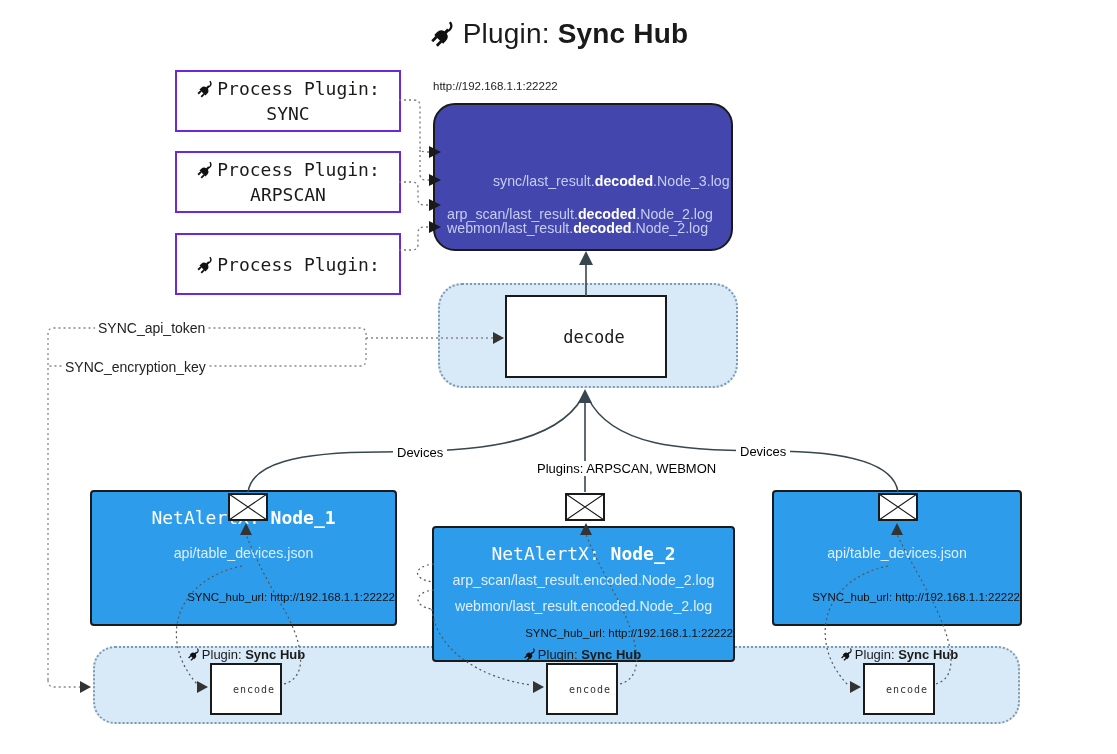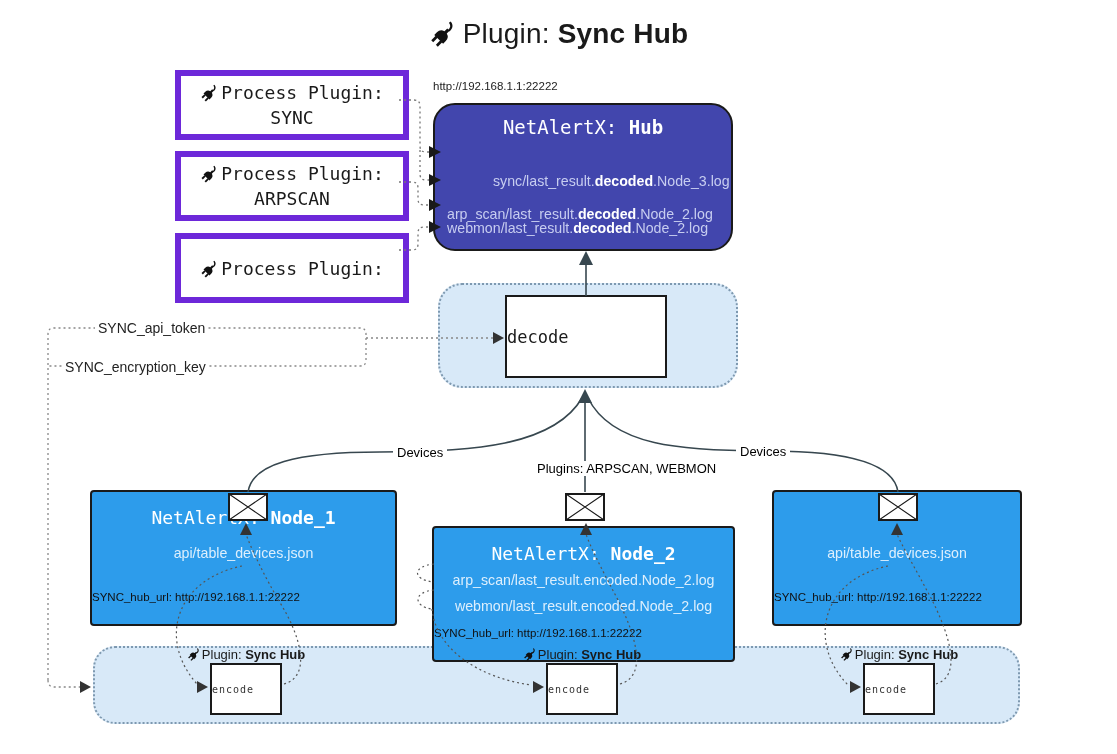--- a/index.html
+++ b/index.html
@@ -4,51 +4,51 @@
 <style>
   html,body{margin:0;padding:0;background:#fff;}
   #canvas{position:relative;width:1117px;height:754px;background:#fff;overflow:hidden;
     font-family:"Liberation Sans",sans-serif;color:#1a1a1a;}
   .abs{position:absolute;}
   
   .main-title{top:18px;left:0;width:1117px;text-align:center;font-size:28px;letter-spacing:.2px;}
   .main-title .plug{width:30px;height:30px;vertical-align:-6px;margin-right:4px;}
   .bold{font-weight:bold;}
   
-  .pbox{left:175px;width:222px;height:58px;background:#fff;border:6px solid #6d28d9;
+  .pbox{left:175px;width:222px;height:58px;background:#fff;border:2px solid #6d28d9;
     font-family:"DejaVu Sans Mono","Liberation Mono",monospace;font-size:18px;text-align:center;
     display:flex;flex-direction:column;justify-content:center;gap:4px;}
   .pbox .l1{white-space:nowrap;}
   .pbox .plug{width:20px;height:20px;vertical-align:-4px;margin-right:1px;}
   
   .hub-url{top:80px;left:433px;width:300px;font-size:11.5px;color:#222;}
   .hub{top:103px;left:433px;width:300px;height:148px;background:#4246ad;border:2px solid #1a1a1a;
     border-radius:22px;box-sizing:border-box;z-index:2;}
   .hub-title{top:11px;left:0;width:100%;text-align:center;color:#fff;
     font-family:"DejaVu Sans Mono","Liberation Mono",monospace;font-size:19px;}
   .hublog{left:12px;width:286px;white-space:nowrap;font-size:14.2px;color:#c7cdf0;}
   .hublog b{color:#fff;}
   
   .panel{background:#d8e9f8;border:2px dotted #7e99b0;border-radius:24px;box-sizing:border-box;z-index:1;}
   .decode-panel{top:283px;left:438px;width:300px;height:105px;}
   .procbox{background:#fff;border:2px solid #1a1a1a;box-sizing:border-box;z-index:2;
-    display:flex;align-items:center;
-    font-family:"DejaVu Sans Mono","Liberation Mono",monospace;}
+    display:flex;align-items:center;justify-content:center;
+    font-family:"DejaVu Sans Mono","Liberation Mono",monospace;padding-left:16px;}
   .decode-box{top:295px;left:505px;width:162px;height:83px;font-size:17px;}
   
   .keylabel{background:#fff;padding:0 3px;font-size:14px;color:#222;z-index:7;white-space:nowrap;}
   
   .edgelabel{background:#fff;padding:0 4px;font-size:13px;color:#000000;z-index:7;white-space:nowrap;}
   
   .node{top:490px;height:136px;background:#2d9ceb;border:2px solid #1a1a1a;border-radius:4px;
     box-sizing:border-box;z-index:2;}
   .node .ntitle{top:15px;left:0;width:100%;text-align:center;color:#fff;white-space:nowrap;
     font-family:"DejaVu Sans Mono","Liberation Mono",monospace;font-size:18px;}
   .nfile{left:0;width:100%;text-align:center;color:#ddeffd;font-size:14.2px;white-space:nowrap;}
-  .nfooter{top:99px;left:0;width:100%;text-align:left;color:#101010;font-size:11.5px;white-space:nowrap;}
+  .nfooter{top:99px;left:0;width:100%;text-align:right;color:#101010;font-size:11.5px;white-space:nowrap;}
   .envelope{top:493px;width:40px;height:28px;z-index:6;}
   
   .bottom-panel{top:646px;left:93px;width:927px;height:78px;border-radius:22px;}
   .enclabel{top:647px;width:160px;text-align:center;font-size:13px;z-index:4;white-space:nowrap;}
   .enclabel .plug{width:15px;height:15px;vertical-align:-3px;}
   .encode-box{top:663px;width:72px;height:52px;font-size:10px;letter-spacing:1px;color:#333;}
   svg.overlay{position:absolute;left:0;top:0;z-index:5;pointer-events:none;}
   .plug{display:inline-block;}
 </style>
 </head>
@@ -95,21 +95,20 @@
             <rect x="8.3" y="1.3" width="2.2" height="5"></rect>
             <rect x="13.5" y="1.3" width="2.2" height="5"></rect>
             <path d="M7 6h10v3a5 5 0 0 1-3.7 4.83V17h-2.6v-3.17A5 5 0 0 1 7 9z"></path>
             <path d="M12 16.5c0 3 .9 4.3 3.6 4.7l-.3 1.7c-3.4-.4-5-2.2-5-6.4z"></path>
           </g>
         </svg><span>Process Plugin:</span></div>
   </div>
 
   <div class="abs hub-url">http://192.168.1.1:22222</div>
   <div class="abs hub">
-    <div class="abs hub-title"><span>NetAlertX: </span><b>Hub</b></div>
     <div class="abs hublog" style="top:68px;margin-left:46px;"><span>sync/last_result.</span><b>decoded</b><span>.Node_3.log</span></div>
     <div class="abs hublog" style="top:101px;"><span>arp_scan/last_result.</span><b>decoded</b><span>.Node_2.log</span></div>
     <div class="abs hublog" style="top:115px;"><span>webmon/last_result.</span><b>decoded</b><span>.Node_2.log</span></div>
   </div>
 
   <div class="abs panel decode-panel"></div>
   <div class="abs procbox decode-box">
       <span>decode</span>
     </div>
 

